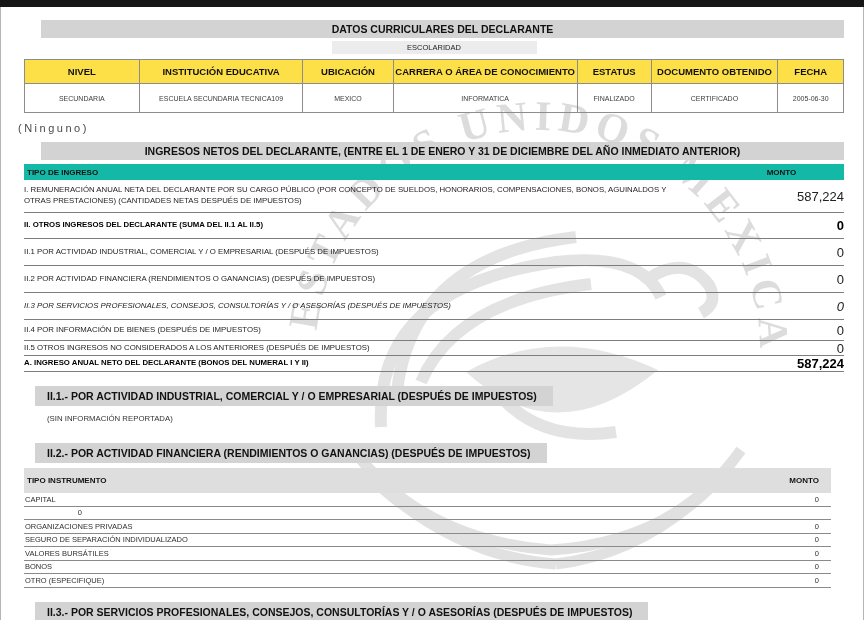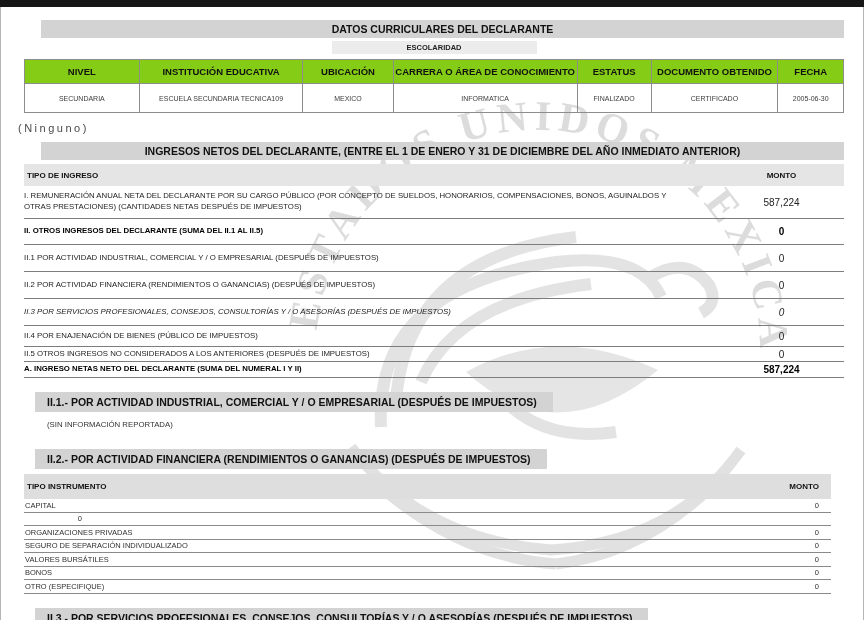--- a/index.html
+++ b/index.html
@@ -7,37 +7,37 @@
   .screen { position:relative; width:864px; height:620px; background:#fff; overflow:hidden; }
   .topbar { position:absolute; top:0; left:0; width:864px; height:7px; background:#161616; z-index:5; }
   .page { position:absolute; top:7px; left:0; width:864px; height:613px; background:#fff;
           border-left:1px solid #b5b5b5; border-right:1px solid #b5b5b5; overflow:hidden; }
   .watermark { position:absolute; left:255px; top:65px; z-index:0; pointer-events:none; }
   .content { position:relative; z-index:1; padding:13px 19px 0 23px; }
 
   .bar { background:#d3d3d3; height:18px; line-height:18px; text-align:center;
          font-weight:bold; font-size:10.5px; color:#111; margin-left:17px; }
   .sub-bar { background:#ececec; width:205px; height:13px; line-height:13px; margin:3px auto 0;
-             text-align:center; font-weight:bold; font-size:7.5px; color:#222; }
+             text-align:center; font-weight:normal; font-size:7.5px; color:#222; }
 
   table.edu-table { width:100%; border-collapse:collapse; margin-top:5px; }
   table.edu-table th, table.edu-table td { border:1px solid #8d8d8d; text-align:center; }
-  table.edu-table th { font-size:9.5px; font-weight:bold; color:#111; height:24px; background:#84cc16; }
+  table.edu-table th { font-size:9.5px; font-weight:bold; color:#111; height:24px; background:#fde047; }
   table.edu-table td { font-size:7px; color:#3c3c3c; height:29px; background:transparent; }
 
   .ninguno { margin:9px 0 0 -6px; font-size:11px; letter-spacing:2.5px; color:#4a4a4a; }
   .bar.ingresos { margin-top:8px; }
 
   .inc-table { margin-top:4px; }
-  .inc-head { display:flex; background:#e5e5e5; height:22px; align-items:center; }
+  .inc-head { display:flex; background:#14b8a6; height:16px; align-items:center; }
   .inc-head .lab { flex:1; font-size:8px; font-weight:bold; color:#111; padding-left:3px; }
   .inc-head .amt { width:125px; font-size:8px; font-weight:bold; color:#111; text-align:center; }
   .inc-row { display:flex; align-items:center; border-bottom:1px solid #7d7d7d; }
   .inc-row .lab { flex:1; font-size:7.8px; color:#222; max-width:660px; line-height:1.35; }
-  .inc-row .amt { width:125px; margin-left:auto; font-size:10px; color:#222; text-align:center; }
+  .inc-row .amt { width:125px; margin-left:auto; font-size:13px; color:#222; text-align:right; }
   .inc-row.b .lab, .inc-row.b .amt { font-weight:bold; color:#000; }
   .h0{height:33px;} .h1{height:26px;} .h2{height:27px;} .h3{height:27px;}
   .h4{height:27px;font-style:italic;} .h5{height:21px;} .h6{height:15px;} .h7{height:16px;}
 
   .sec-bar { display:inline-block; background:#d3d3d3; margin-left:11px; margin-top:14px;
              padding:4px 16px 4px 12px; font-size:10.5px; font-weight:bold; color:#111; }
   .sin-info { margin:8px 0 6px 23px; font-size:7.8px; color:#333; }
 
   .inst-table { margin-top:5px; width:807px; }
   .inst-head { display:flex; background:#dedede; height:25px; align-items:center; }
@@ -140,29 +140,29 @@
         </div>
         <div class="inc-row h3">
           <div class="lab">II.2 POR ACTIVIDAD FINANCIERA (RENDIMIENTOS O GANANCIAS) (DESPUÉS DE IMPUESTOS)</div>
           <div class="amt">0</div>
         </div>
         <div class="inc-row h4">
           <div class="lab">II.3 POR SERVICIOS PROFESIONALES, CONSEJOS, CONSULTORÍAS Y / O ASESORÍAS (DESPUÉS DE IMPUESTOS)</div>
           <div class="amt">0</div>
         </div>
         <div class="inc-row h5">
-          <div class="lab">II.4 POR ENAJENACIÓN DE BIENES (PÚBLICO DE IMPUESTOS)</div>
+          <div class="lab">II.4 POR INFORMACIÓN DE BIENES (DESPUÉS DE IMPUESTOS)</div>
           <div class="amt">0</div>
         </div>
         <div class="inc-row h6">
           <div class="lab">II.5 OTROS INGRESOS NO CONSIDERADOS A LOS ANTERIORES (DESPUÉS DE IMPUESTOS)</div>
           <div class="amt">0</div>
         </div>
         <div class="inc-row h7 b">
-          <div class="lab">A. INGRESO NETAS NETO DEL DECLARANTE (SUMA DEL NUMERAL I Y II)</div>
+          <div class="lab">A. INGRESO ANUAL NETO DEL DECLARANTE (BONOS DEL NUMERAL I Y II)</div>
           <div class="amt">587,224</div>
         </div>
       </div>
 
       <div>
         <div class="sec-bar">II.1.- POR ACTIVIDAD INDUSTRIAL, COMERCIAL Y / O EMPRESARIAL (DESPUÉS DE IMPUESTOS)</div>
       </div>
       <div class="sin-info">(SIN INFORMACIÓN REPORTADA)</div>
 
       <div>

